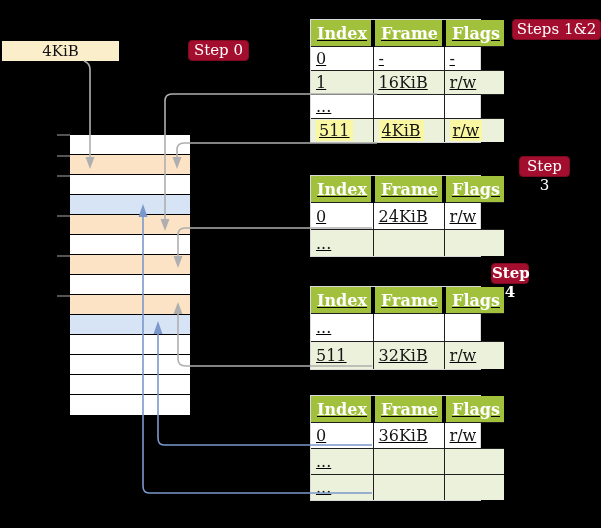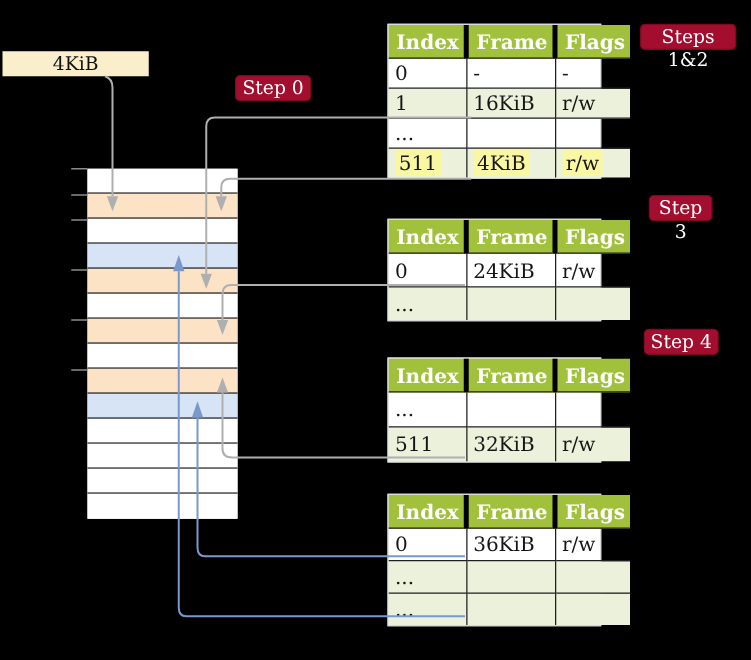--- a/index.html
+++ b/index.html
@@ -22,21 +22,21 @@
   
   #memory{position:absolute;left:70px;top:135px;width:120px;background:#fff;}
   .mrow{height:19px;border-bottom:1px solid #000;}
   .mrow:last-child{border-bottom:none;height:20px;}
   .m-white{background:#fff;}
   .m-peach{background:var(--peach,#fce3c6);}
   .m-blue{background:var(--blue-row,#d7e4f6);}
   
   .tbl-wrap{
     position:absolute;left:310px;width:171px;box-sizing:border-box;
-    border:1px solid #d9d9d9;background:#fff;
+    border:1px solid #d9d9d9;background:#fff;text-decoration:underline;
   }
   .tbl-wrap table{border-collapse:collapse;width:100%;color:#151515;}
   .tbl-wrap th{
     background:var(--header-green,#a1c03c);color:#fff;font-weight:bold;
     text-align:left;font-size:16px;height:26px;padding:0 4px 0 6px;
     border-left:4px solid #000000;border-bottom:1px solid #1f1f1f;
   }
   .tbl-wrap th:first-child{border-left:none;}
   .tbl-wrap td{
     font-size:16px;padding:0 4px 0 5px;vertical-align:middle;
@@ -61,24 +61,24 @@
   .hb{fill:var(--arrow-blue,#7b98cc);stroke:none;}
   .tick{stroke:#8c8c8c;stroke-width:1.2;}
 </style>
 </head>
 <body>
 
 <div class="stage">
 
   <div class="frame-label">4KiB</div>
 
-  <div class="badge" style="left:188px;top:40px;width:61px;margin-top:20px;">Step 0</div>
-  <div class="badge" style="left:512px;top:19px;width:77px;">Steps 1&amp;2</div>
+  <div class="badge" style="left:188px;top:40px;width:61px;">Step 0</div>
+  <div class="badge" style="left:512px;top:19px;width:89px;">Steps 1&amp;2</div>
   <div class="badge" style="left:519px;top:156px;width:51px;">Step 3</div>
-  <div class="badge" style="left:515px;top:263px;width:60px;">Step 4</div>
+  <div class="badge" style="left:491px;top:263px;width:38px;font-weight:bold;">Step 4</div>
 
   <div id="memory">
       <div class="mrow m-white"></div>
       <div class="mrow m-peach"></div>
       <div class="mrow m-white"></div>
       <div class="mrow m-blue"></div>
       <div class="mrow m-peach"></div>
       <div class="mrow m-white"></div>
       <div class="mrow m-peach"></div>
       <div class="mrow m-white"></div>

